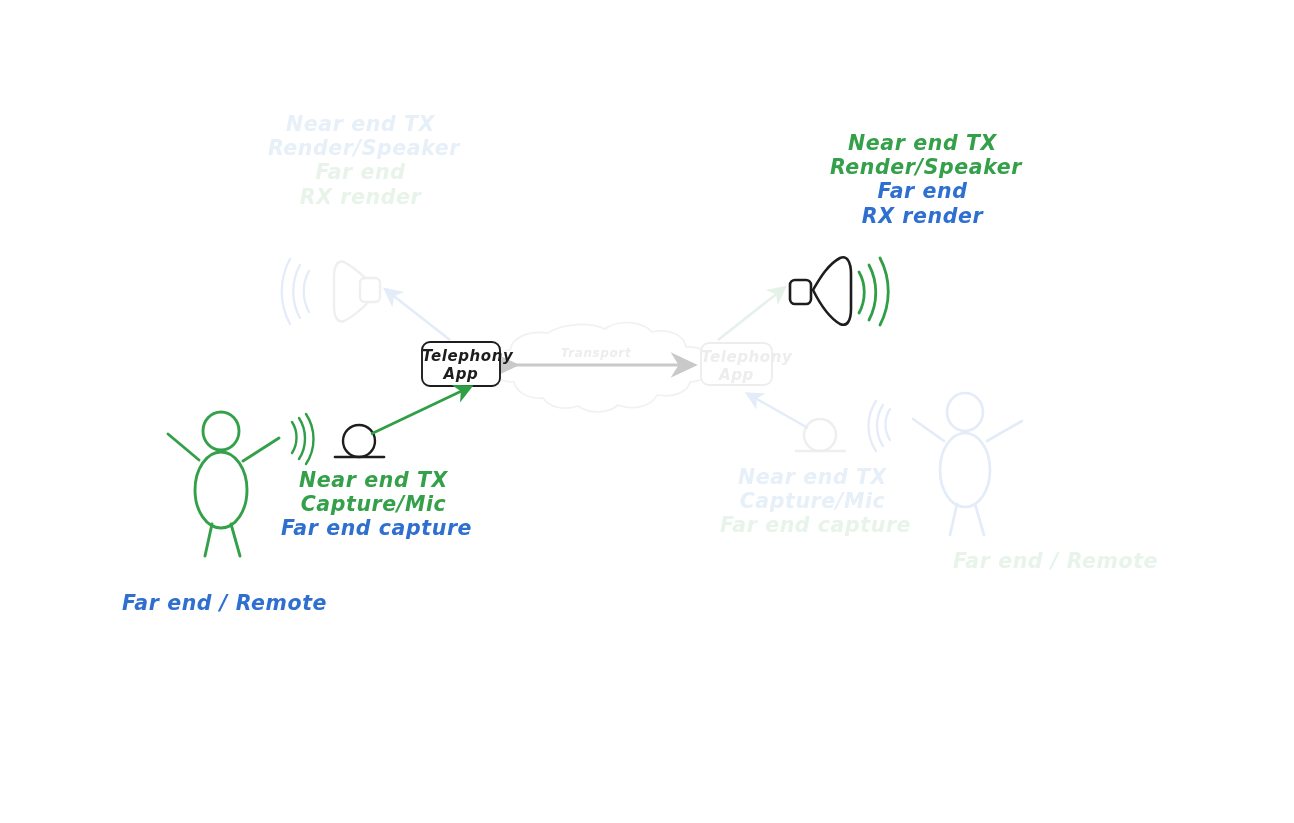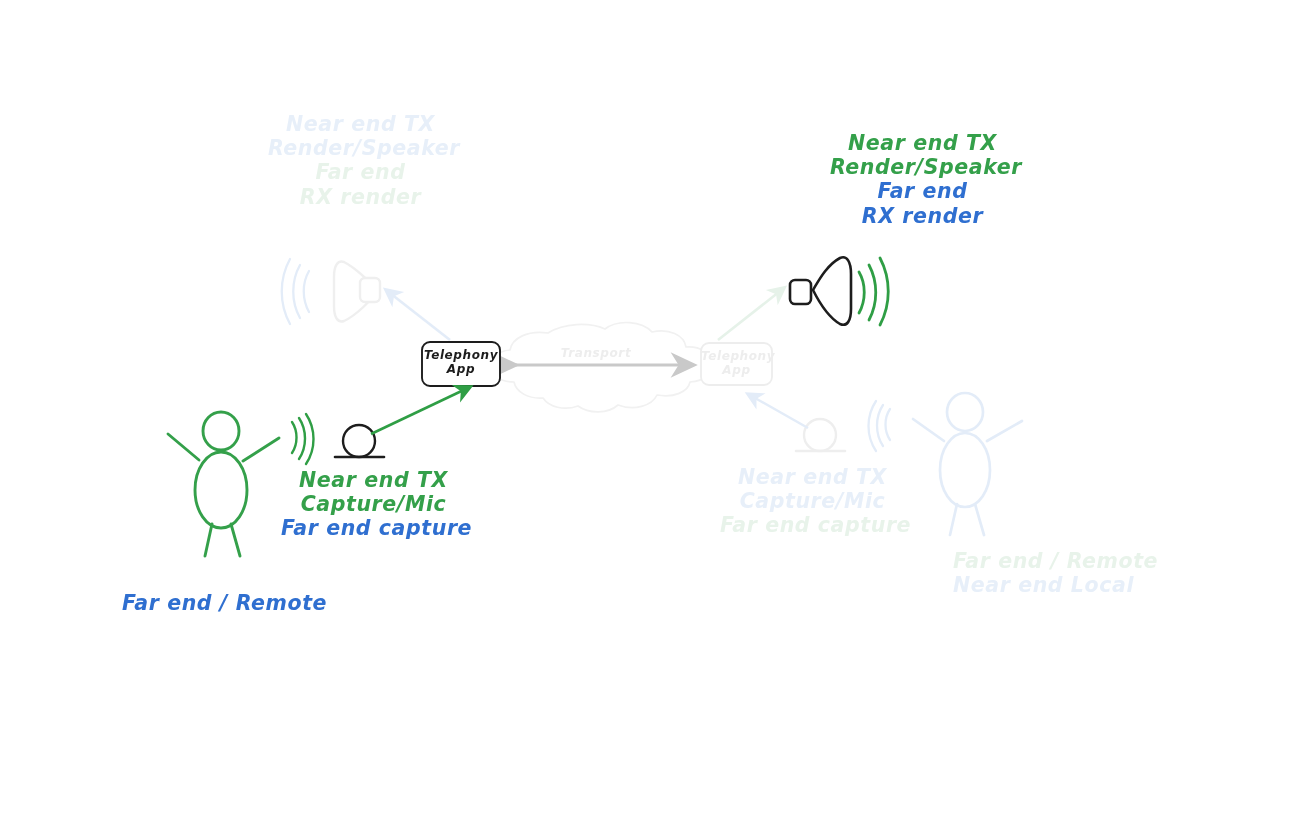--- a/index.html
+++ b/index.html
@@ -32,21 +32,21 @@
     font-weight: 600;
     letter-spacing: 0.6px;
   }
   .lbl {
     position: absolute;
     white-space: nowrap;
     line-height: 1.18;
   }
   .lbl div { white-space: nowrap; }
   .big   { font-size: 20.5px; }
-  .small { font-size: 12px; }
+  .small { font-size: 15px; }
   .tiny  { font-size: 12px; }
   .c-green  { color: #34a04a; }
   .c-blue   { color: #2f6fd0; }
   .c-fgreen { color: #e8f3ea; }
   .c-fblue  { color: #e7eff9; }
   .c-gray   { color: #ededed; }
   .c-dark   { color: #1d1d1d; }
   .center { text-align: center; }
 </style>
 </head>
@@ -216,21 +216,20 @@
     <div class="c-fblue">Capture/Mic</div>
     <div class="c-fgreen">Far end capture</div>
   </div>
 
   <div class="lbl hand big" style="left:122px; top:591px;">
     <div class="c-blue">Far end / Remote</div>
   </div>
 
   <div class="lbl hand big" style="left:953px; top:549px;">
     <div class="c-fgreen">Far end / Remote</div>
-    <div class="c-fblue">Near end Local</div>
   </div>
 
   <div class="lbl hand small center c-dark" style="left:422px; top:348px; width:78px;">
     <div>Telephony</div>
     <div>App</div>
   </div>
 
   <div class="lbl hand small center c-gray" style="left:701px; top:349px; width:71px;">
     <div>Telephony</div>
     <div>App</div>

